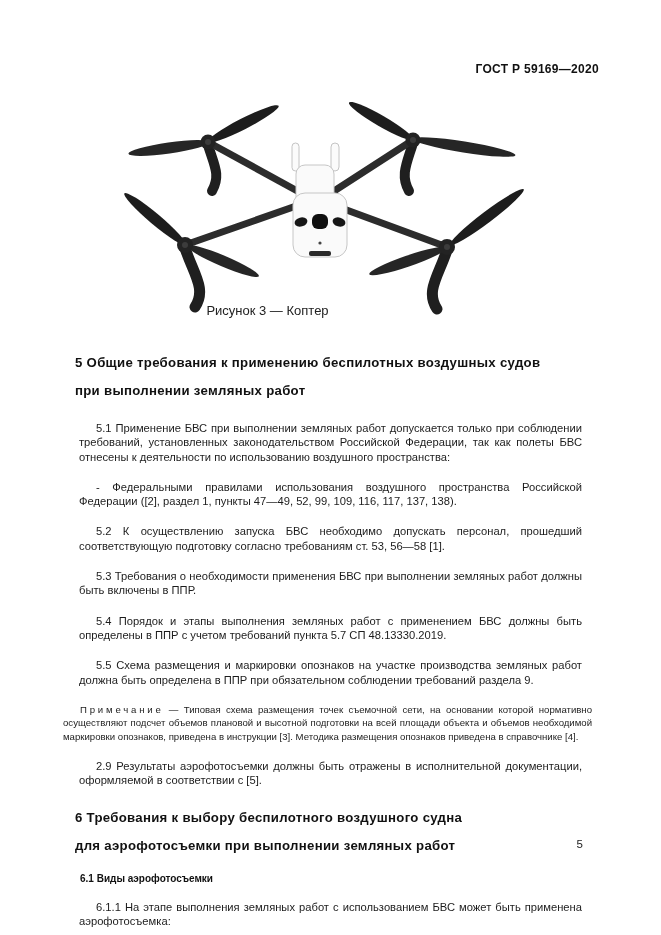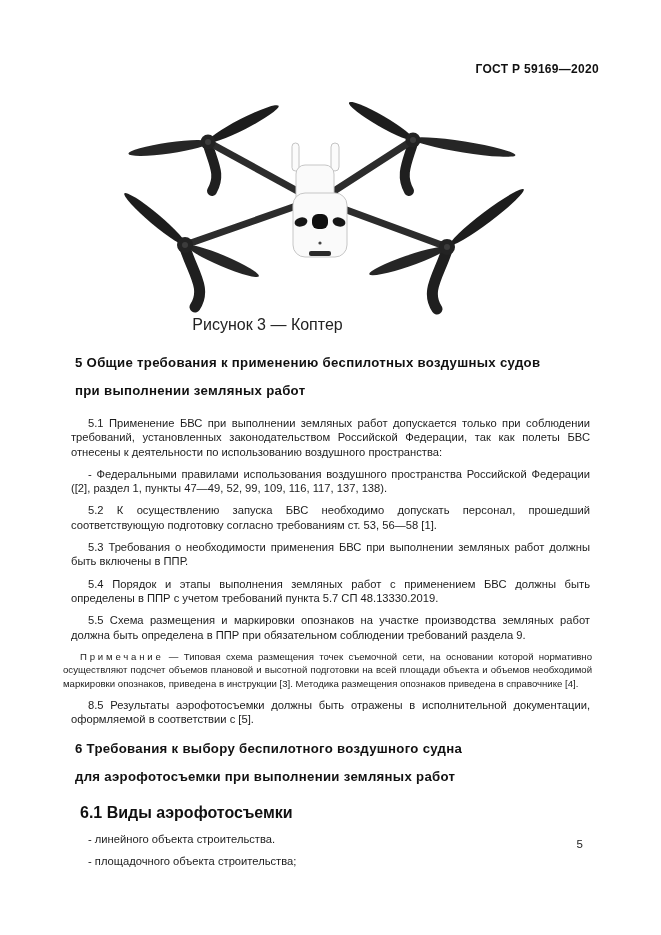--- a/index.html
+++ b/index.html
@@ -26,25 +26,25 @@
     position: absolute;
     left: 115px;
     top: 95px;
     width: 430px;
     height: 230px;
     margin: 0;
   }
   .figure svg { display: block; width: 430px; height: 230px; }
   .figure-caption {
     position: absolute;
-    top: 316px;
+    top: 303px;
     left: 0;
     width: 535px;
     text-align: center;
-    font-size: 16px;
+    font-size: 13px;
     color: #222;
   }
   .content {
     position: absolute;
     left: 63px;
     top: 349px;
     width: 535px;
   }
   .sec-heading {
     font-size: 13.2px;
@@ -55,30 +55,30 @@
     margin: 0 0 11px 0;
     padding-left: 12px;
     white-space: pre-line;
   }
   .sec-heading.sec6 { margin-top: 8px; margin-bottom: 13px; }
   .content p {
     font-size: 11.2px;
     line-height: 14.3px;
     text-align: justify;
     text-indent: 17px;
-    margin: 8px;
+    margin: 16px;
   }
   .content p.note {
     font-size: 9.6px;
     line-height: 13.4px;
     margin: 4px 6px 5px 0;
   }
   .note-label { letter-spacing: 2.8px; }
   .subheading {
-    font-size: 16px;
+    font-size: 10px;
     font-weight: bold;
     color: #111;
     margin: 0 0 10px 0;
     padding-left: 17px;
   }
   .page-number {
     position: absolute;
     top: 838px;
     right: 78px;
     font-size: 11.5px;
@@ -140,24 +140,25 @@
   <main class="content">
     <h2 class="sec-heading">5 Общие требования к применению беспилотных воздушных судов
 при выполнении земляных работ</h2>
     <p>5.1 Применение БВС при выполнении земляных работ допускается только при соблюдении требований, установленных законодательством Российской Федерации, так как полеты БВС отнесены к деятельности по использованию воздушного пространства:</p>
     <p class="bullet">- Федеральными правилами использования воздушного пространства Российской Федерации ([2], раздел 1, пункты 47—49, 52, 99, 109, 116, 117, 137, 138).</p>
     <p>5.2 К осуществлению запуска БВС необходимо допускать персонал, прошедший соответствующую подготовку согласно требованиям ст. 53, 56—58 [1].</p>
     <p>5.3 Требования о необходимости применения БВС при выполнении земляных работ должны быть включены в ППР.</p>
     <p>5.4 Порядок и этапы выполнения земляных работ с применением БВС должны быть определены в ППР с учетом требований пункта 5.7 СП 48.13330.2019.</p>
     <p>5.5 Схема размещения и маркировки опознаков на участке производства земляных работ должна быть определена в ППР при обязательном соблюдении требований раздела 9.</p>
     <p class="note"><span class="note-label">Примечание</span> <span>— Типовая схема размещения точек съемочной сети, на основании которой нормативно осуществляют подсчет объемов плановой и высотной подготовки на всей площади объекта и объемов необходимой маркировки опознаков, приведена в инструкции [3]. Методика размещения опознаков приведена в справочнике [4].</span></p>
-    <p>8.5 Результаты аэрофотосъемки должны быть отражены в исполнительной документации, оформляемой в соответствии с [5].</p>
+    <p>2.9 Результаты аэрофотосъемки должны быть отражены в исполнительной документации, оформляемой в соответствии с [5].</p>
 
     <h2 class="sec-heading sec6">6 Требования к выбору беспилотного воздушного судна
 для аэрофотосъемки при выполнении земляных работ</h2>
     <h3 class="subheading">6.1 Виды аэрофотосъемки</h3>
+    <p>6.1.1 На этапе выполнения земляных работ с использованием БВС может быть применена аэрофотосъемка:</p>
     <p class="bullet">- линейного объекта строительства.</p>
     <p class="bullet">- площадочного объекта строительства;</p>
   </main>
 
   <div class="page-number">5</div>
 
 </div>
 
 </body></html>

